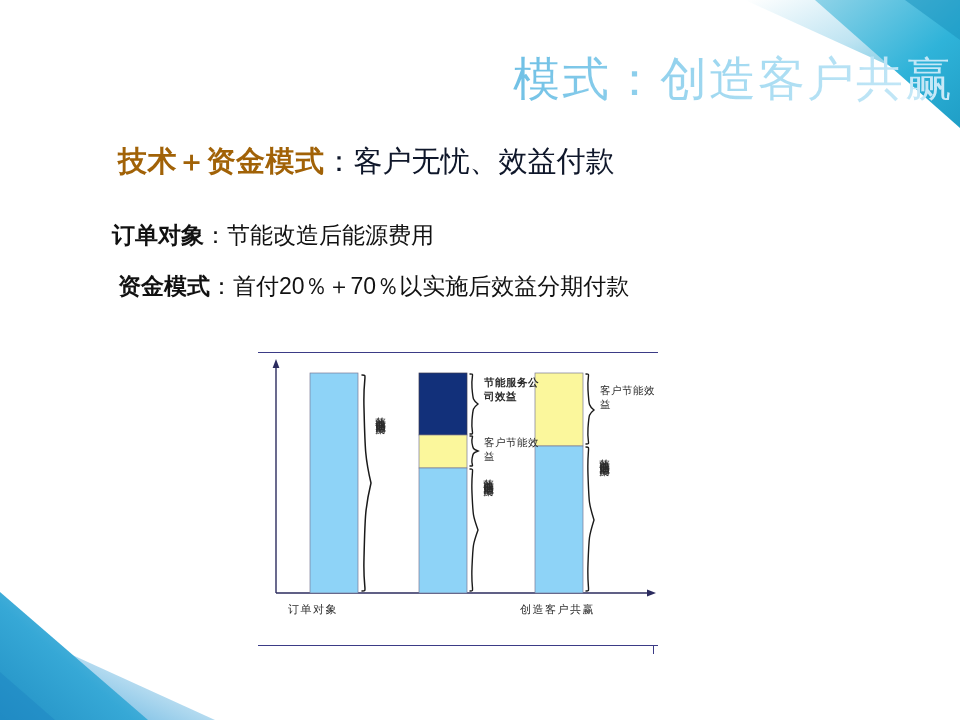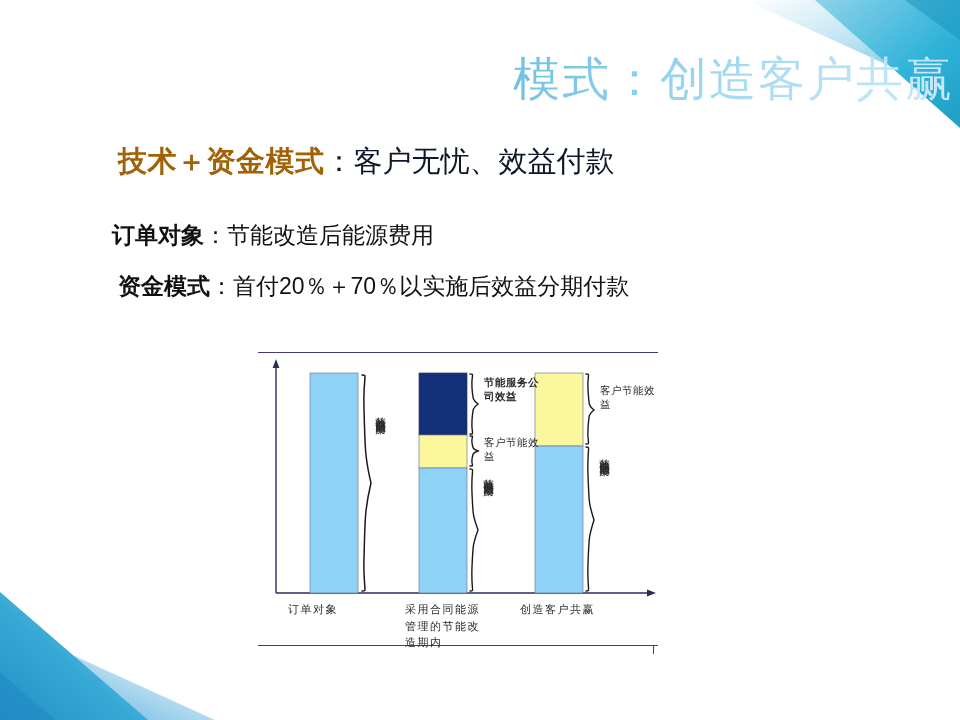--- a/index.html
+++ b/index.html
@@ -224,16 +224,15 @@
   <div class="hlabel" style="left:226px; top:88px;">客户节能效益</div>
 
   <div class="vlabel" style="left:224px; top:122px;">节能改造后能源费用</div>
 
   <div class="hlabel" style="left:342px; top:36px;">客户节能效益</div>
 
   <div class="vlabel" style="left:340px; top:102px;">节能改造后能源费用</div>
 
   <div class="xlabel" style="left:30px; top:253px; width:100px;">订单对象</div>
 
-  <div class="xlabel" style="left:147px; top:253px; width:82px;">采用合同能源管理的节能改造期内</div>
 
   <div class="xlabel" style="left:262px; top:253px; width:90px;">创造客户共赢</div>
 </div>
 
 </body></html>

